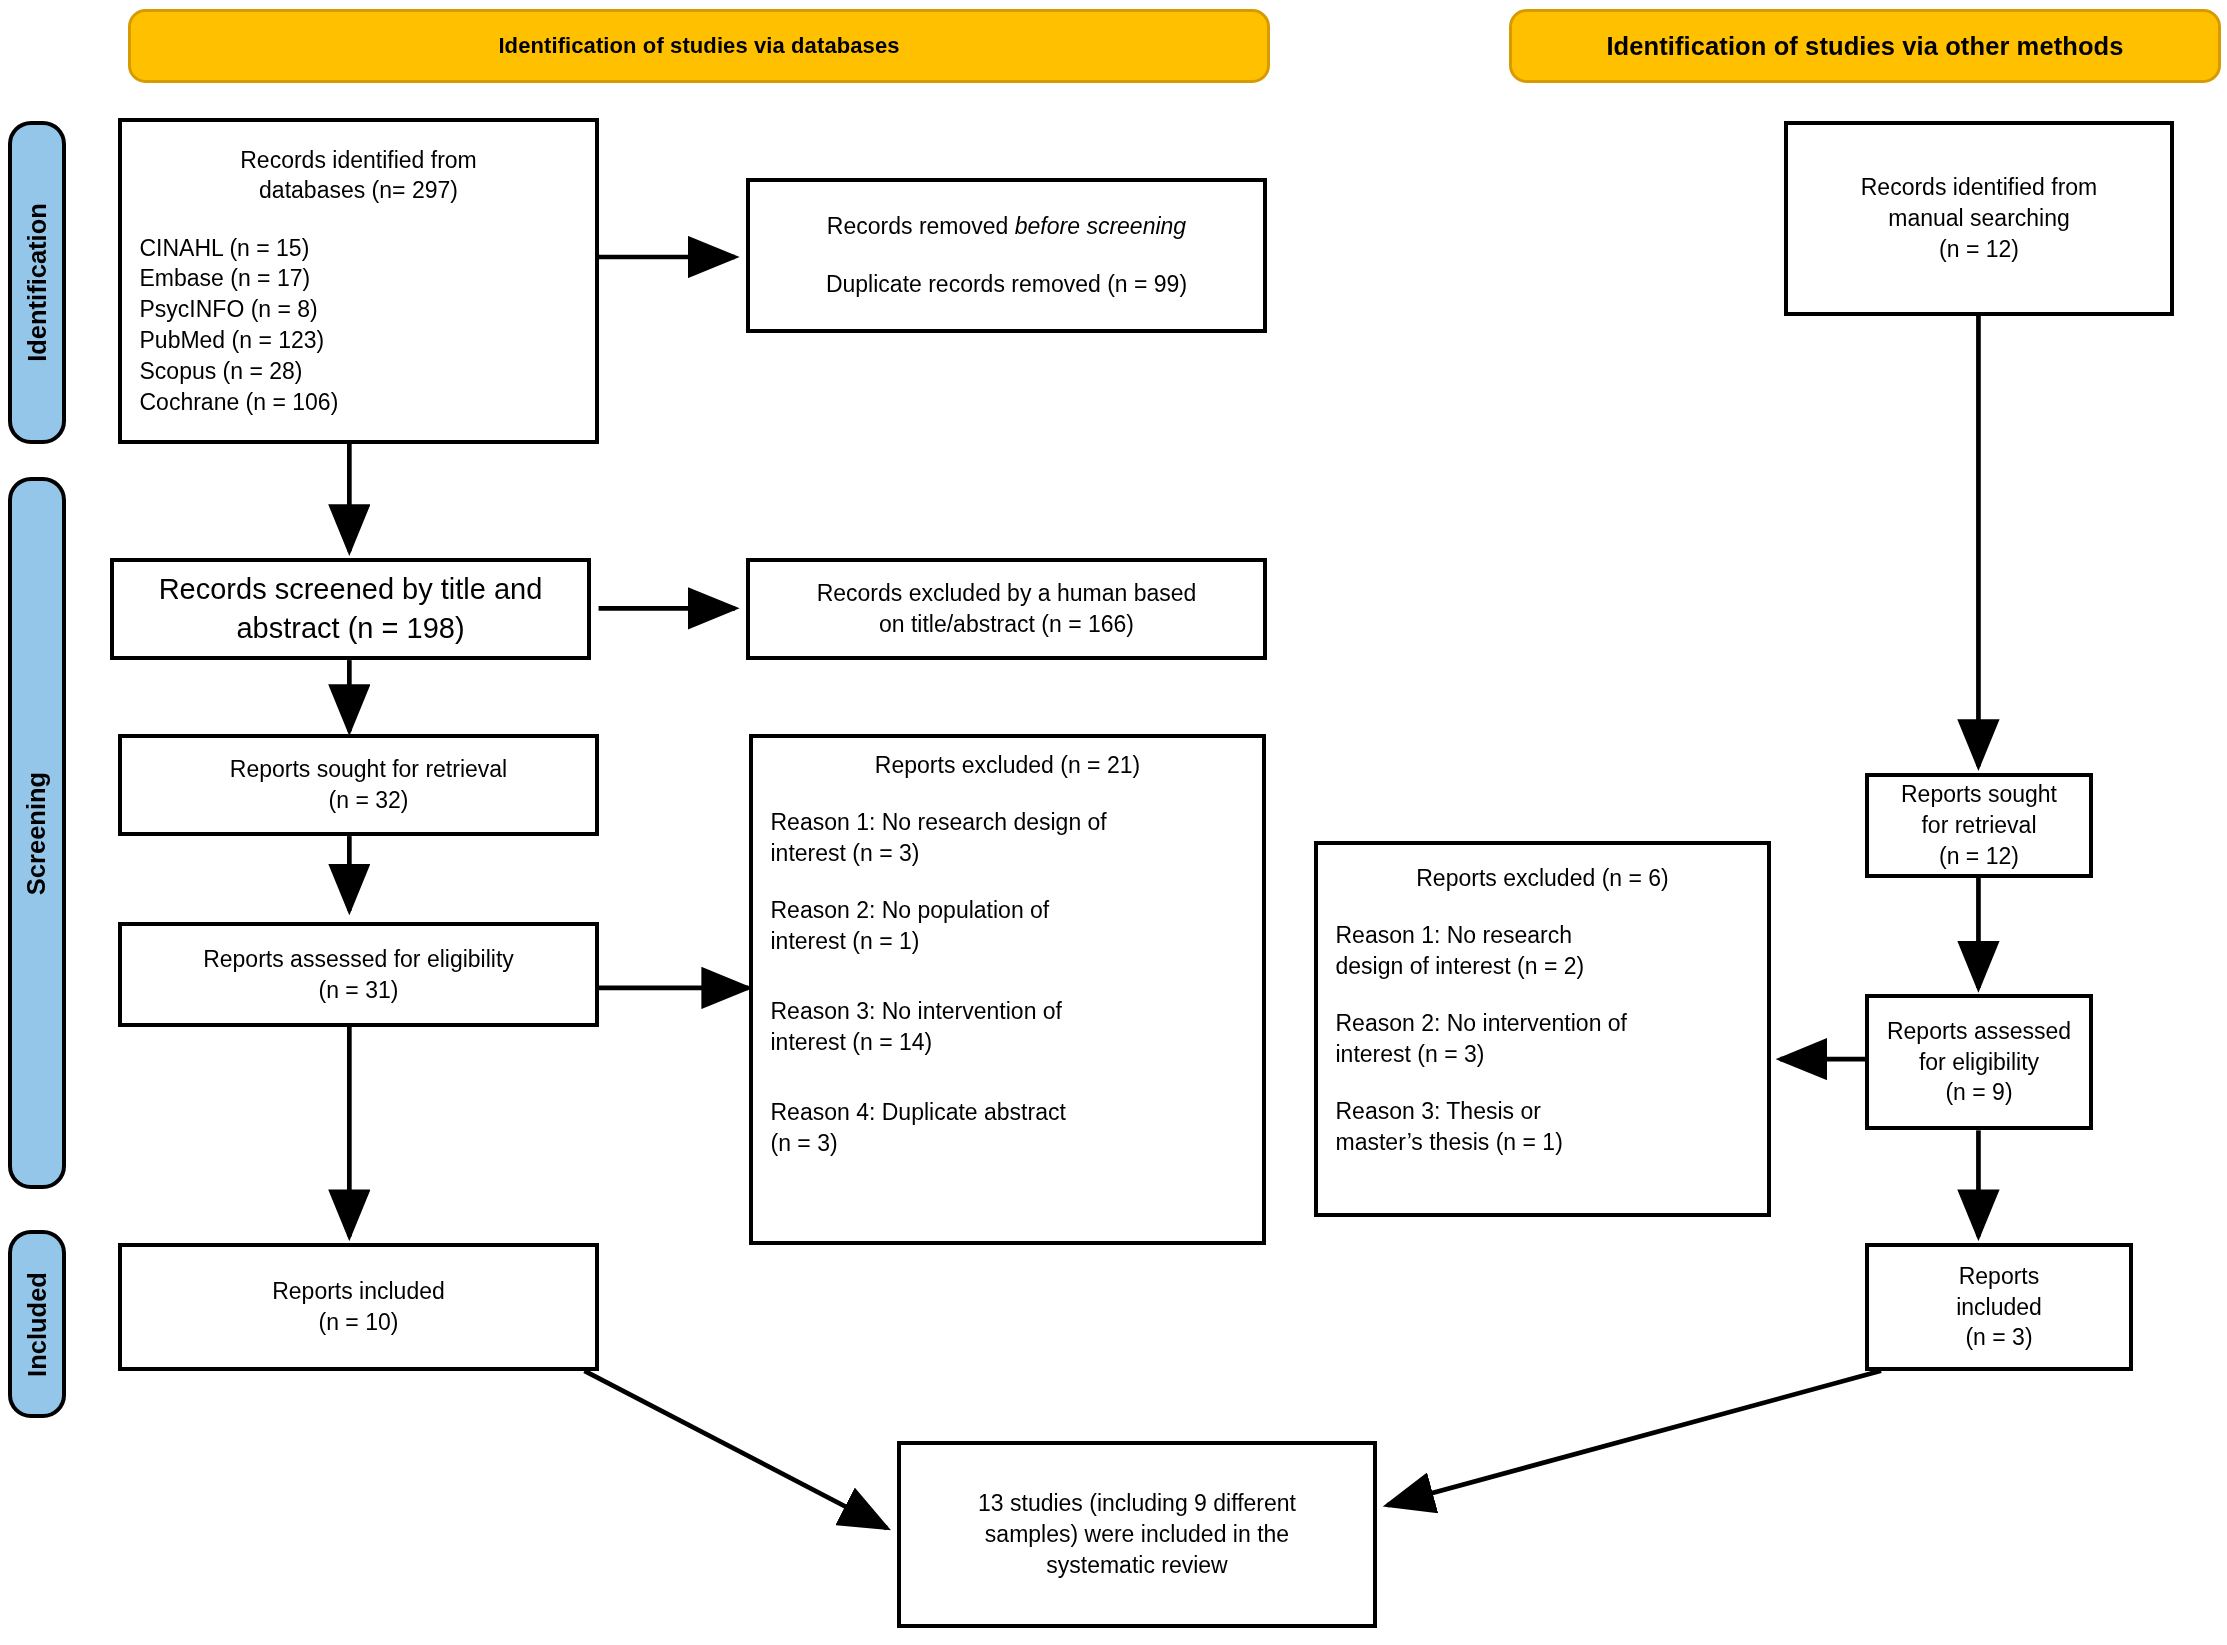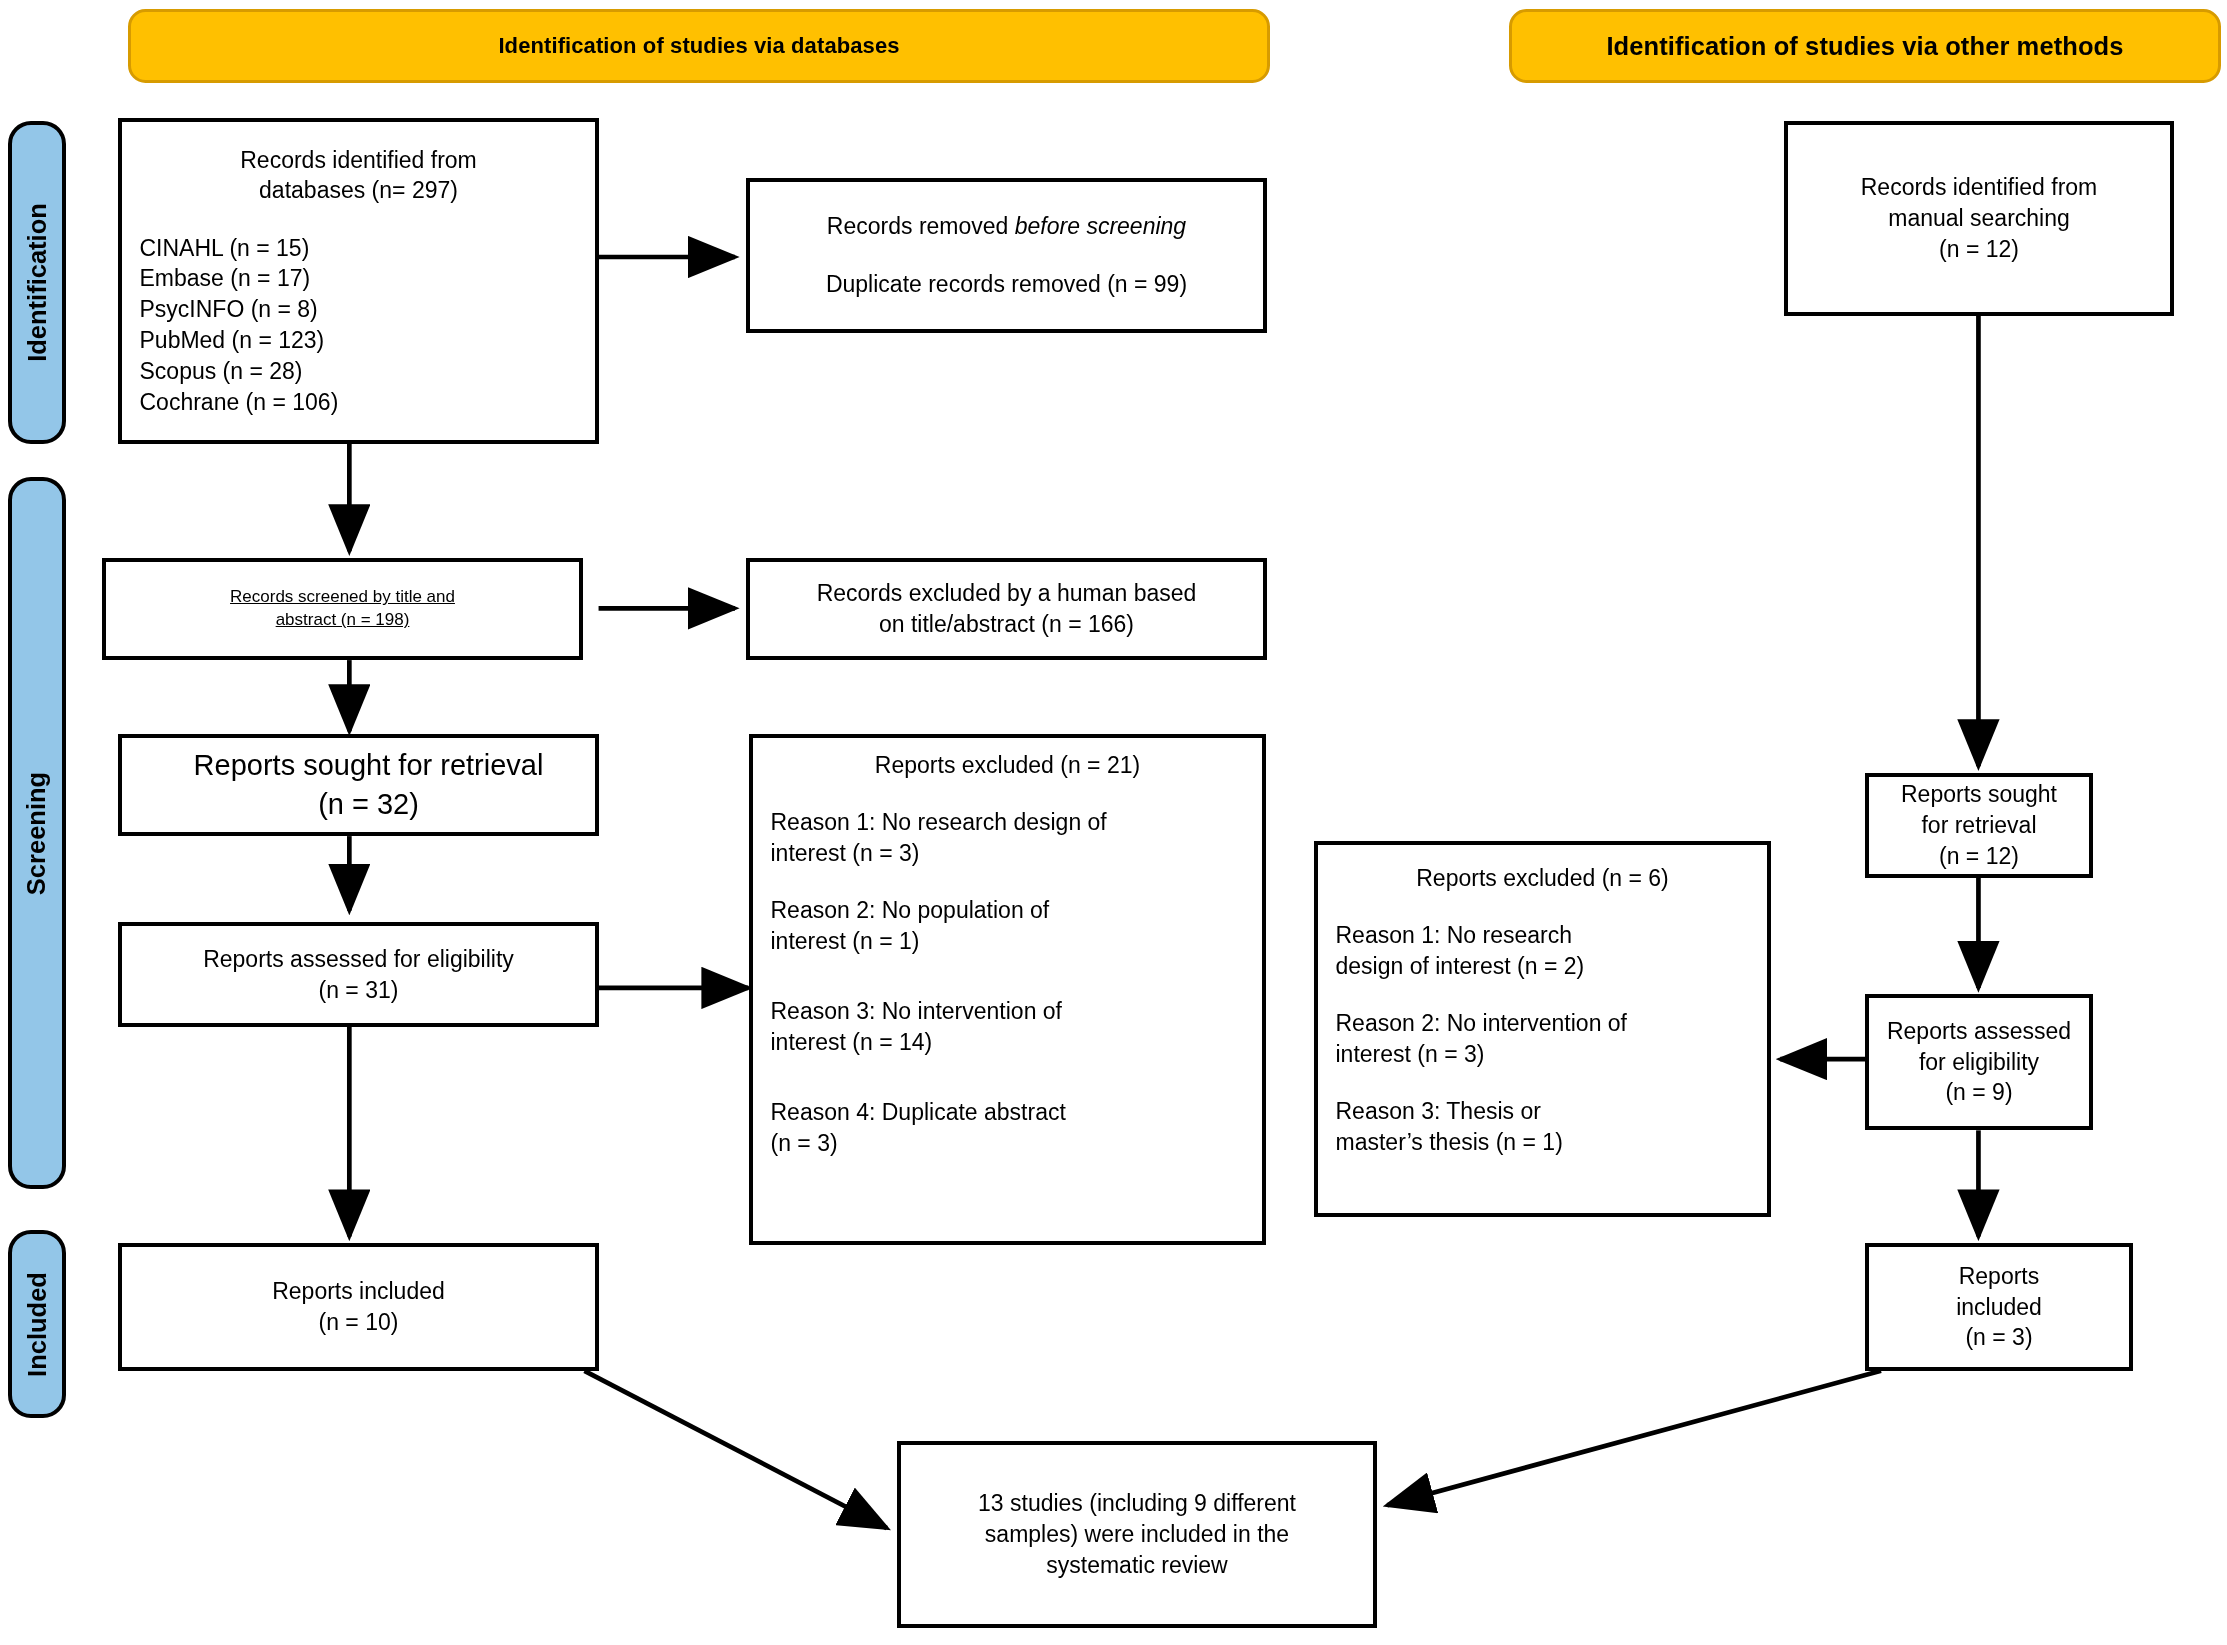--- a/index.html
+++ b/index.html
@@ -163,35 +163,35 @@
   </div>
 
   <div class="box center" style="left:1784px; top:121px; width:390px; height:195px; font-size:23px;">
     <div class="pad">
       <span class="ln">Records identified from</span>
       <span class="ln">manual searching</span>
       <span class="ln">(n = 12)</span>
     </div>
   </div>
 
-  <div class="box center" style="left:102px; top:558px; width:481px; height:102px; font-size:17px;text-decoration:underline;">
+  <div class="box center" style="left:110px; top:558px; width:481px; height:102px; font-size:29px;">
     <div class="pad">
       <span class="ln">Records screened by title and</span>
       <span class="ln">abstract (n = 198)</span>
     </div>
   </div>
 
   <div class="box center" style="left:746px; top:558px; width:521px; height:102px; font-size:23px;">
     <div class="pad">
       <span class="ln">Records excluded by a human based</span>
       <span class="ln">on title/abstract (n = 166)</span>
     </div>
   </div>
 
-  <div class="box center" style="left:118px; top:734px; width:481px; height:102px; font-size:29px;padding-left:20px;">
+  <div class="box center" style="left:118px; top:734px; width:481px; height:102px; font-size:23px;padding-left:20px;">
     <div class="pad">
       <span class="ln">Reports sought for retrieval</span>
       <span class="ln">(n = 32)</span>
     </div>
   </div>
 
   <div class="box left" style="left:749px; top:734px; width:517px; height:511px; font-size:23px; justify-content:flex-start; padding-top:12px;">
     <div class="pad" style="text-align:center;">
       <span>Reports excluded (n = 21)</span>
     </div>

